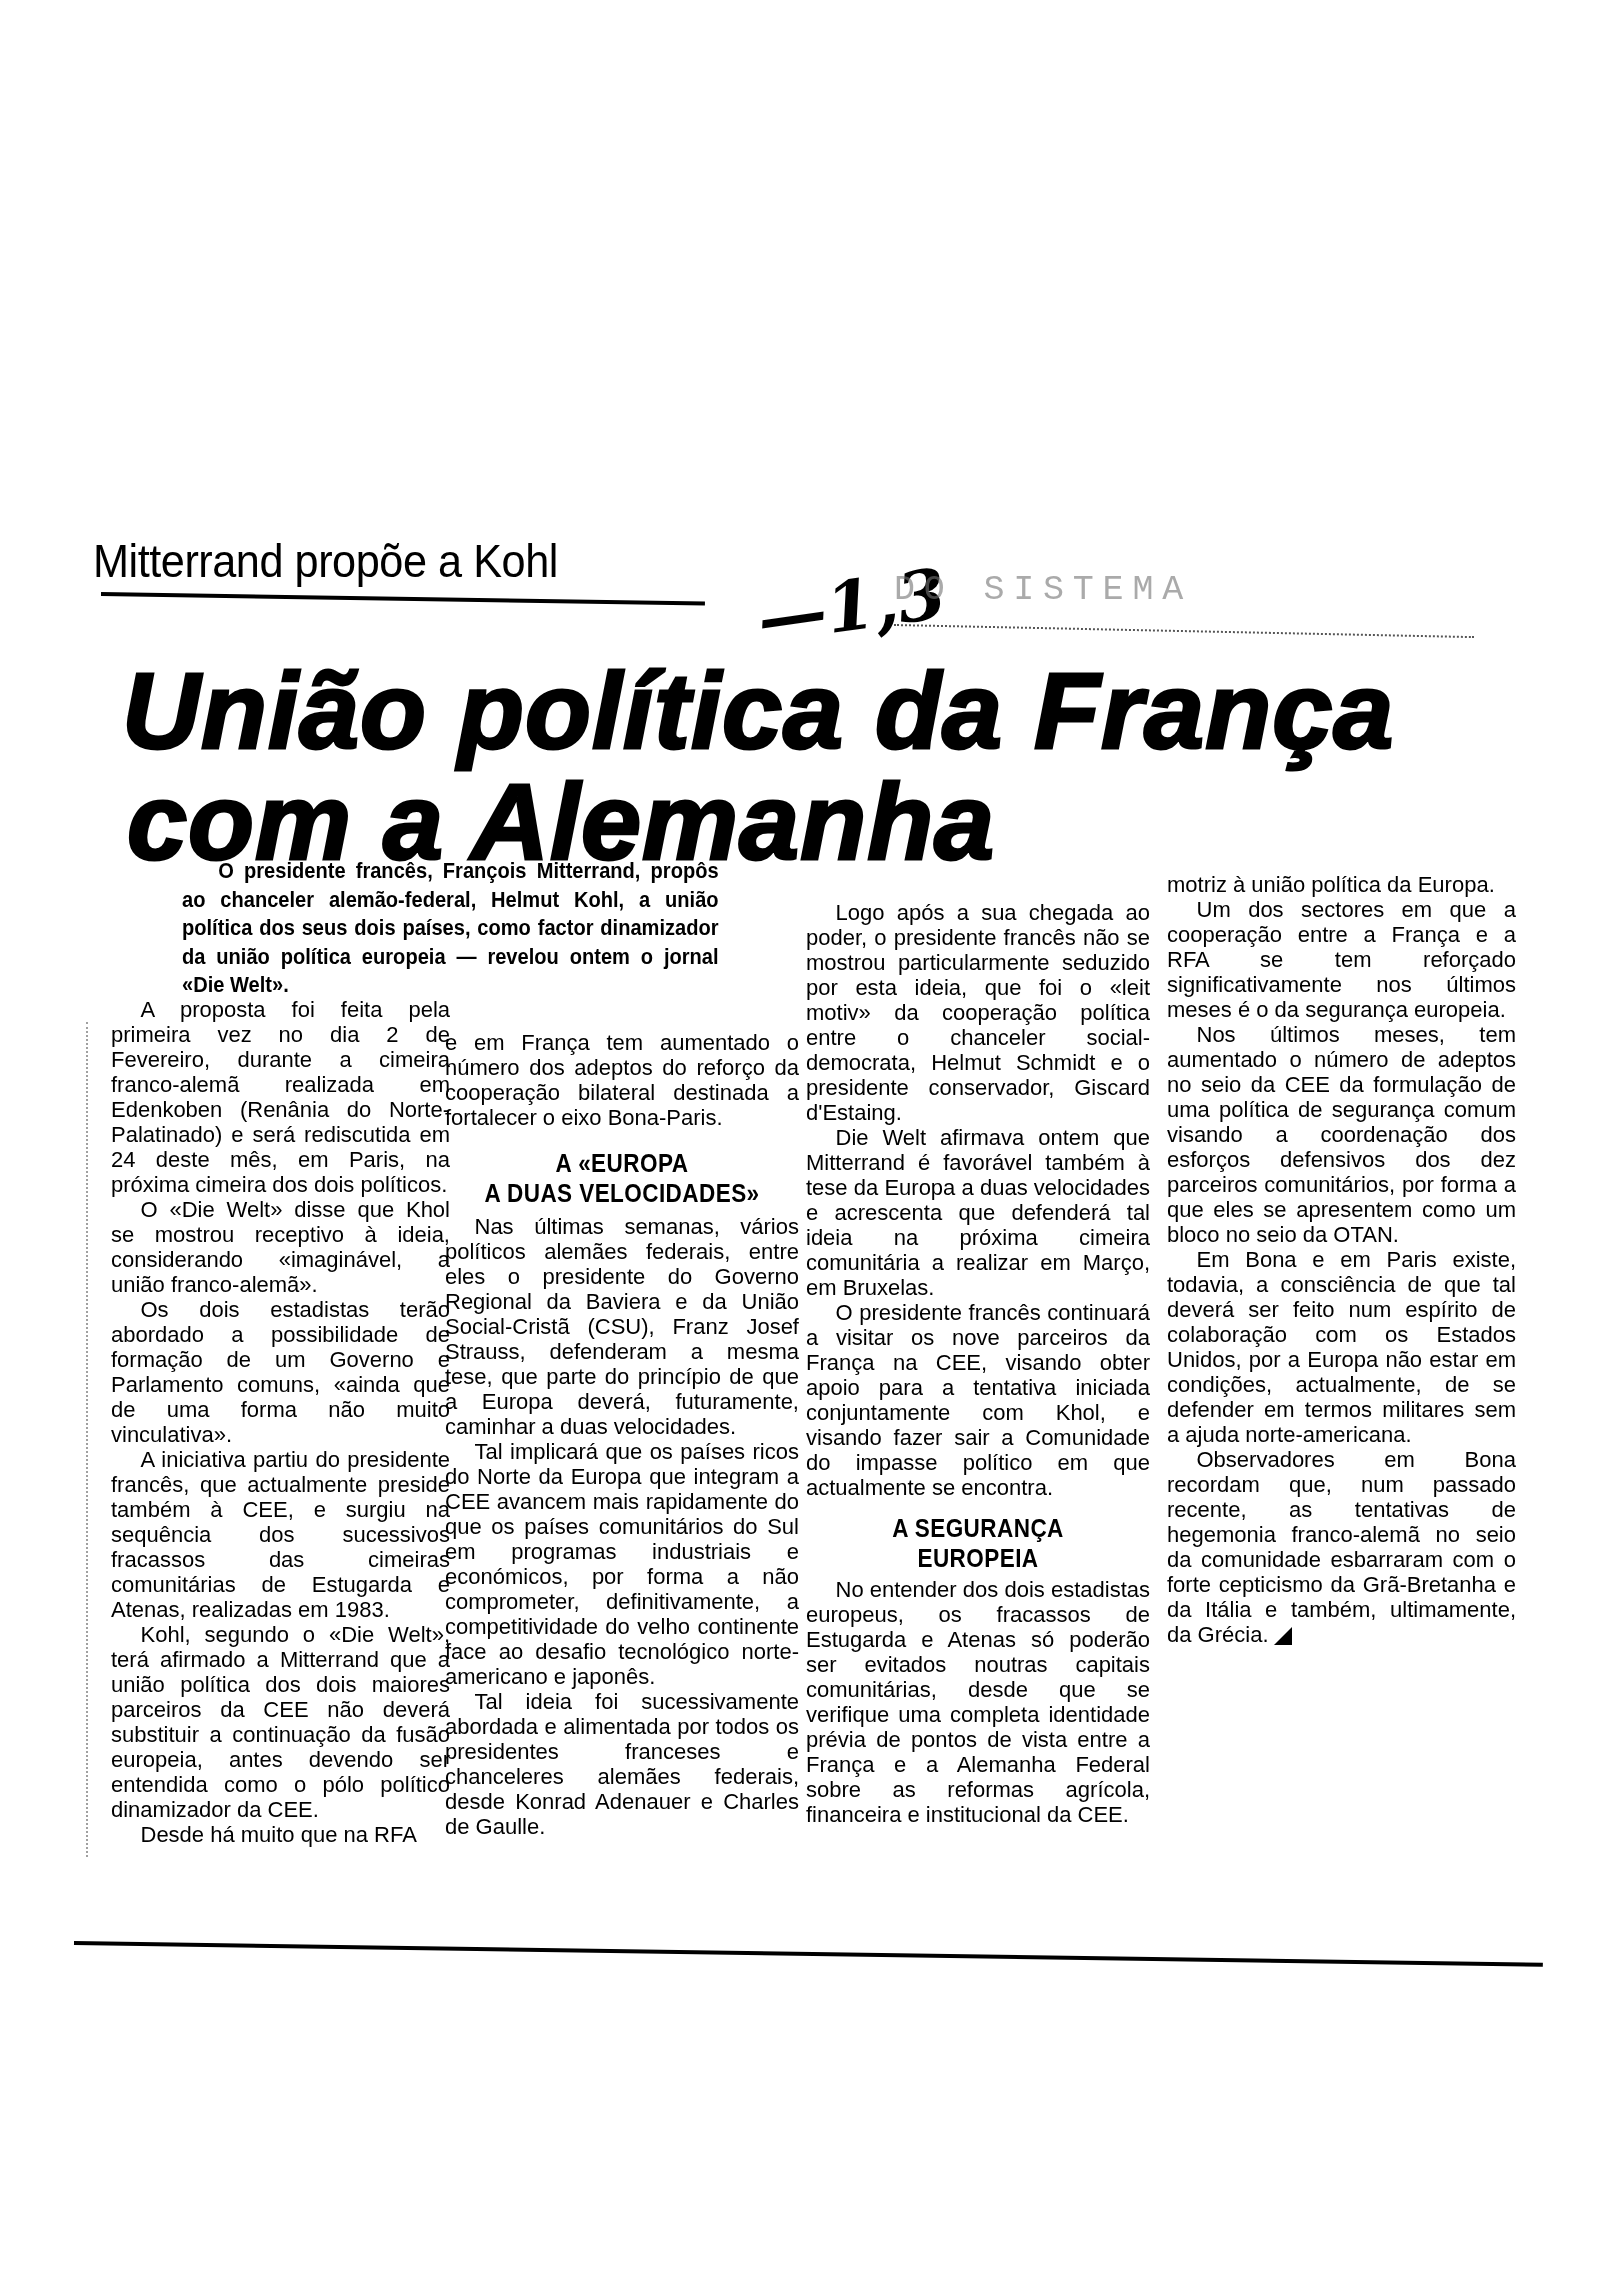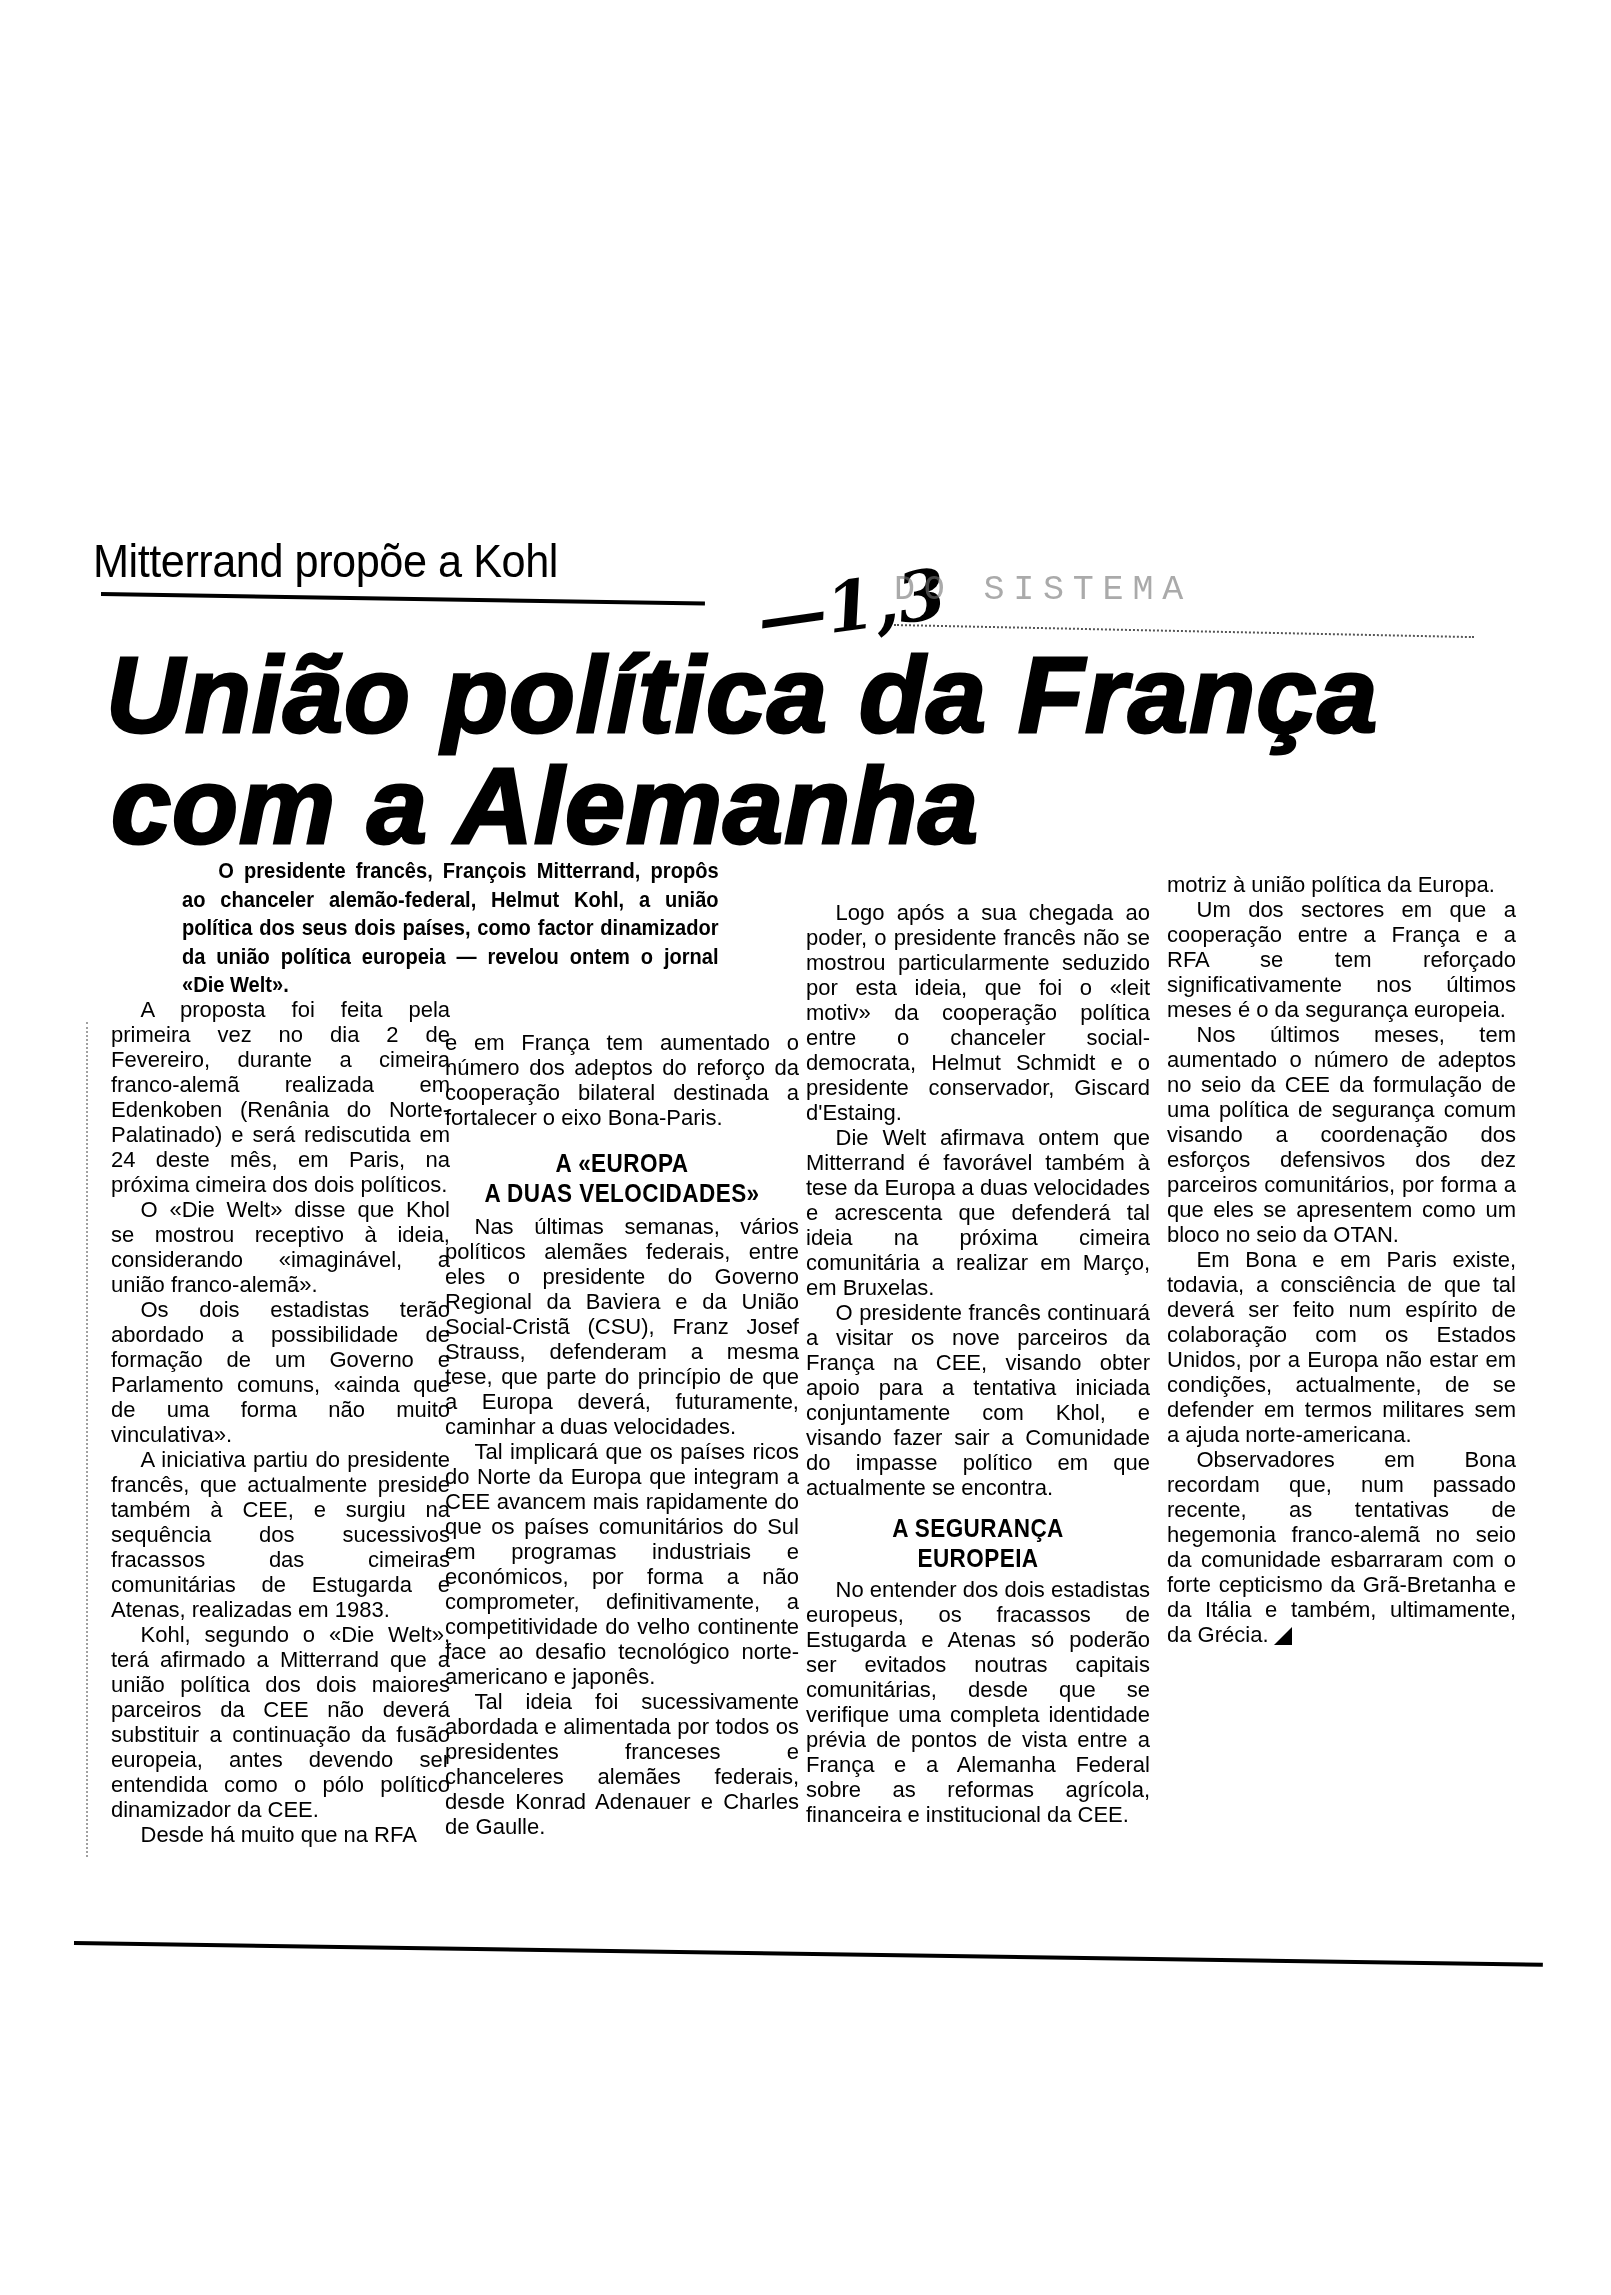--- a/index.html
+++ b/index.html
@@ -23,21 +23,21 @@
   }
   .stamp {
     position: absolute; left: 894px; top: 570px; font-size: 35px; color: #737373;
     letter-spacing: 8.8px; font-family: "Liberation Mono", monospace; opacity: 0.6;
   }
   .stamp-rule {
     position: absolute; left: 894px; top: 624px; width: 580px; height: 0;
     border-top: 2.9px dotted #555; transform: rotate(1.2deg); transform-origin: left;
   }
   .headline {
-    position: absolute; left: 106px; top: 639px; margin: 0;
+    position: absolute; left: 106px; top: 639px; margin: 16px;
     font-family: "Liberation Sans", sans-serif; font-weight: 900; font-style: italic;
     font-size: 108px; line-height: 111px; letter-spacing: 1px;
     -webkit-text-stroke: 2.9px #000;
   }
   .headline span { display: block; white-space: nowrap; }
   .headline .l2 { margin-left: 4.9px; }
   .lede {
     position: absolute; left: 182px; top: 857px; width: 577px;
     font-family: "Liberation Sans", sans-serif; font-weight: 700;
     font-size: 21.6px; line-height: 28.5px; text-align: justify;

